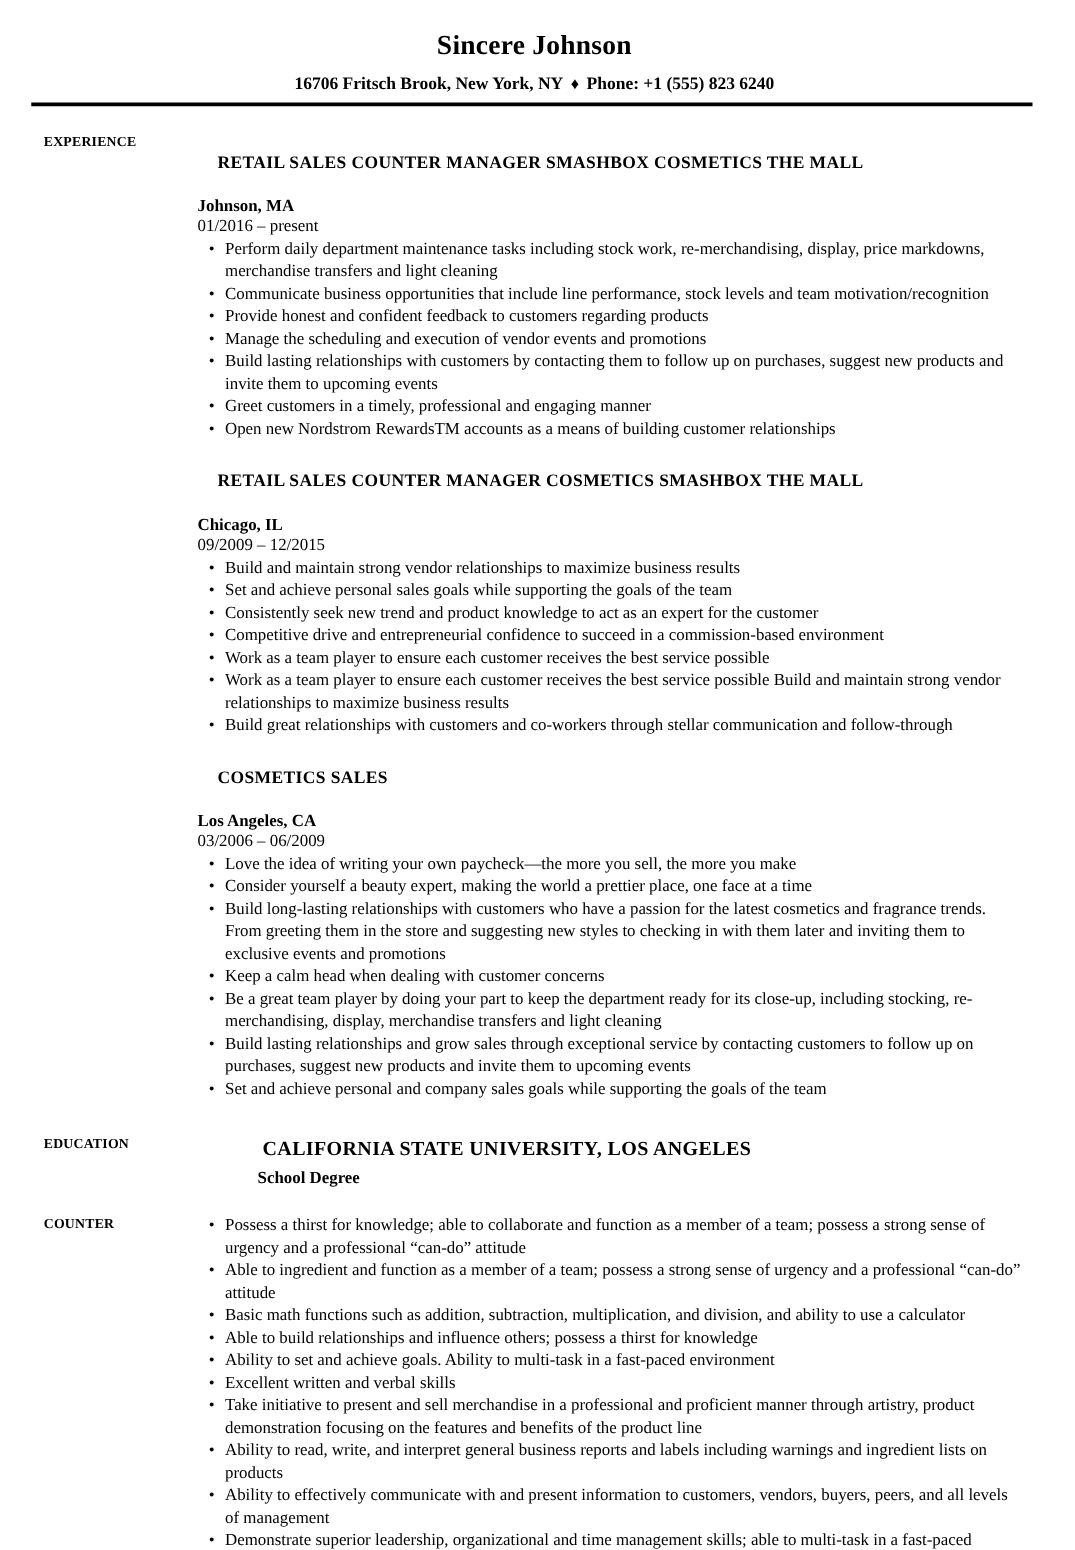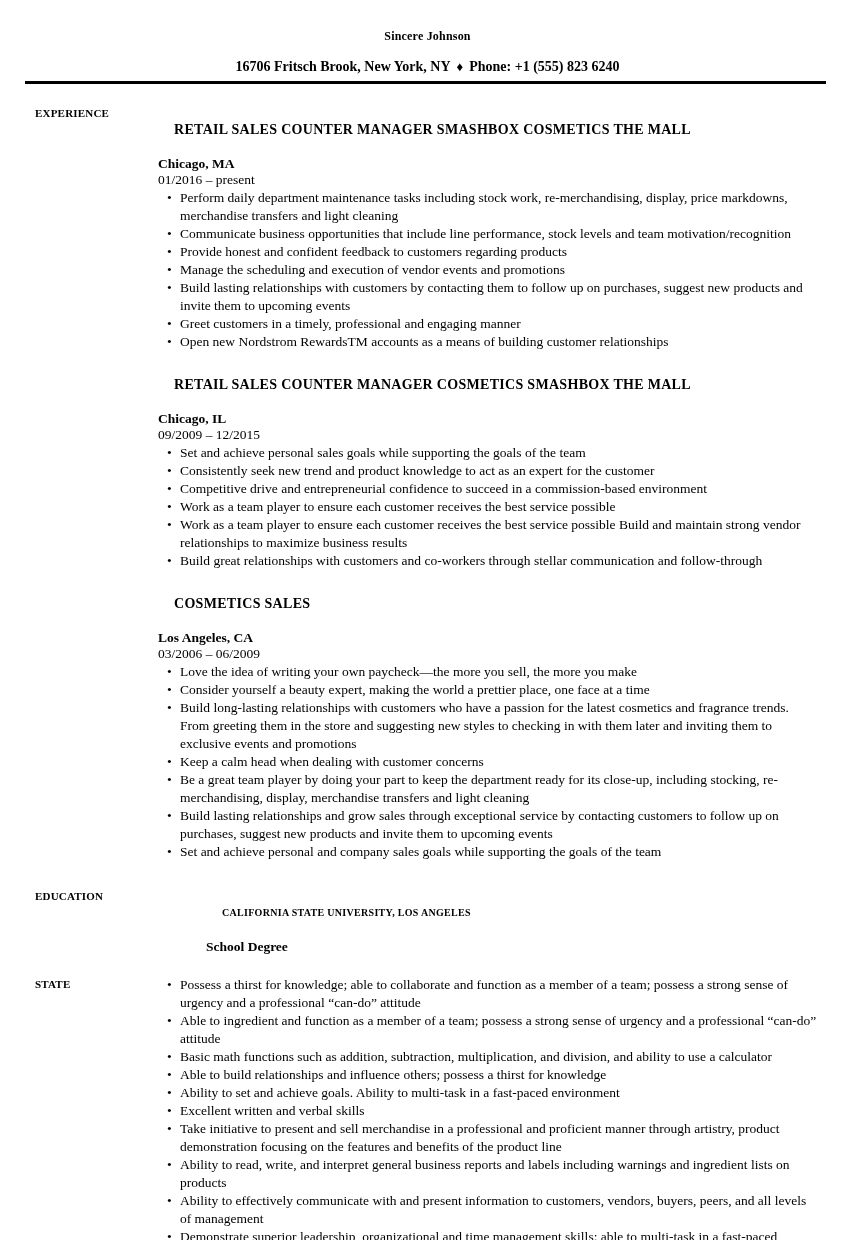--- a/index.html
+++ b/index.html
@@ -15,21 +15,21 @@
     height: 1240px;
     box-sizing: border-box;
     padding: 26px 40px 0 35px;
     overflow: hidden;
     background: #ffffff;
   }
   
   .name {
     text-align: center;
     font-weight: bold;
-    font-size: 12px;
+    font-size: 22px;
     line-height: 20px;
     letter-spacing: 0.2px;
   }
   .contact {
     text-align: center;
     font-weight: bold;
     font-size: 14px;
     line-height: 16px;
     margin-top: 13px;
   }
@@ -82,23 +82,23 @@
     font-size: 13.5px;
     line-height: 18px;
   }
   ul.bullets li::before {
     content: "\2022";
     position: absolute;
     left: 9px;
     top: 0;
   }
   .school {
-    margin: 16px;
+    margin: 4px;
     font-weight: bold;
-    font-size: 10px;
+    font-size: 16px;
     line-height: 19px;
     letter-spacing: 0.3px;
   }
   .degree {
     font-weight: bold;
     font-size: 13.5px;
     line-height: 17px;
   }
 </style>
 </head>
@@ -113,38 +113,39 @@
     </div>
     <div class="rule"></div>
   </header>
 
   <section class="section experience">
     <div class="label">EXPERIENCE</div>
     <div class="content">
 
       <article class="job">
         <h3 class="job-title">RETAIL SALES COUNTER MANAGER SMASHBOX COSMETICS THE MALL</h3>
-        <div class="loc">Chicago, MA</div>
+        <div class="loc">Johnson, MA</div>
         <div class="dates">01/2016 – present</div>
         <ul class="bullets">
             <li>Perform daily department maintenance tasks including stock work, re-merchandising, display, price markdowns, merchandise transfers and light cleaning</li>
             <li>Communicate business opportunities that include line performance, stock levels and team motivation/recognition</li>
             <li>Provide honest and confident feedback to customers regarding products</li>
             <li>Manage the scheduling and execution of vendor events and promotions</li>
             <li>Build lasting relationships with customers by contacting them to follow up on purchases, suggest new products and invite them to upcoming events</li>
             <li>Greet customers in a timely, professional and engaging manner</li>
             <li>Open new Nordstrom RewardsTM accounts as a means of building customer relationships</li>
           </ul>
       </article>
 
       <article class="job">
         <h3 class="job-title">RETAIL SALES COUNTER MANAGER COSMETICS SMASHBOX THE MALL</h3>
         <div class="loc">Chicago, IL</div>
         <div class="dates">09/2009 – 12/2015</div>
         <ul class="bullets">
+            <li>Build and maintain strong vendor relationships to maximize business results</li>
             <li>Set and achieve personal sales goals while supporting the goals of the team</li>
             <li>Consistently seek new trend and product knowledge to act as an expert for the customer</li>
             <li>Competitive drive and entrepreneurial confidence to succeed in a commission-based environment</li>
             <li>Work as a team player to ensure each customer receives the best service possible</li>
             <li>Work as a team player to ensure each customer receives the best service possible Build and maintain strong vendor relationships to maximize business results</li>
             <li>Build great relationships with customers and co-workers through stellar communication and follow-through</li>
           </ul>
       </article>
 
       <article class="job">
@@ -167,21 +168,21 @@
 
   <section class="section education">
     <div class="label">EDUCATION</div>
     <div class="content">
       <h3 class="school">CALIFORNIA STATE UNIVERSITY, LOS ANGELES</h3>
       <div class="degree">School Degree</div>
     </div>
   </section>
 
   <section class="section skills">
-    <div class="label">STATE</div>
+    <div class="label">COUNTER</div>
     <div class="content">
       <ul class="bullets">
           <li>Possess a thirst for knowledge; able to collaborate and function as a member of a team; possess a strong sense of urgency and a professional “can-do” attitude</li>
           <li>Able to ingredient and function as a member of a team; possess a strong sense of urgency and a professional “can-do” attitude</li>
           <li>Basic math functions such as addition, subtraction, multiplication, and division, and ability to use a calculator</li>
           <li>Able to build relationships and influence others; possess a thirst for knowledge</li>
           <li>Ability to set and achieve goals. Ability to multi-task in a fast-paced environment</li>
           <li>Excellent written and verbal skills</li>
           <li>Take initiative to present and sell merchandise in a professional and proficient manner through artistry, product demonstration focusing on the features and benefits of the product line</li>
           <li>Ability to read, write, and interpret general business reports and labels including warnings and ingredient lists on products</li>

